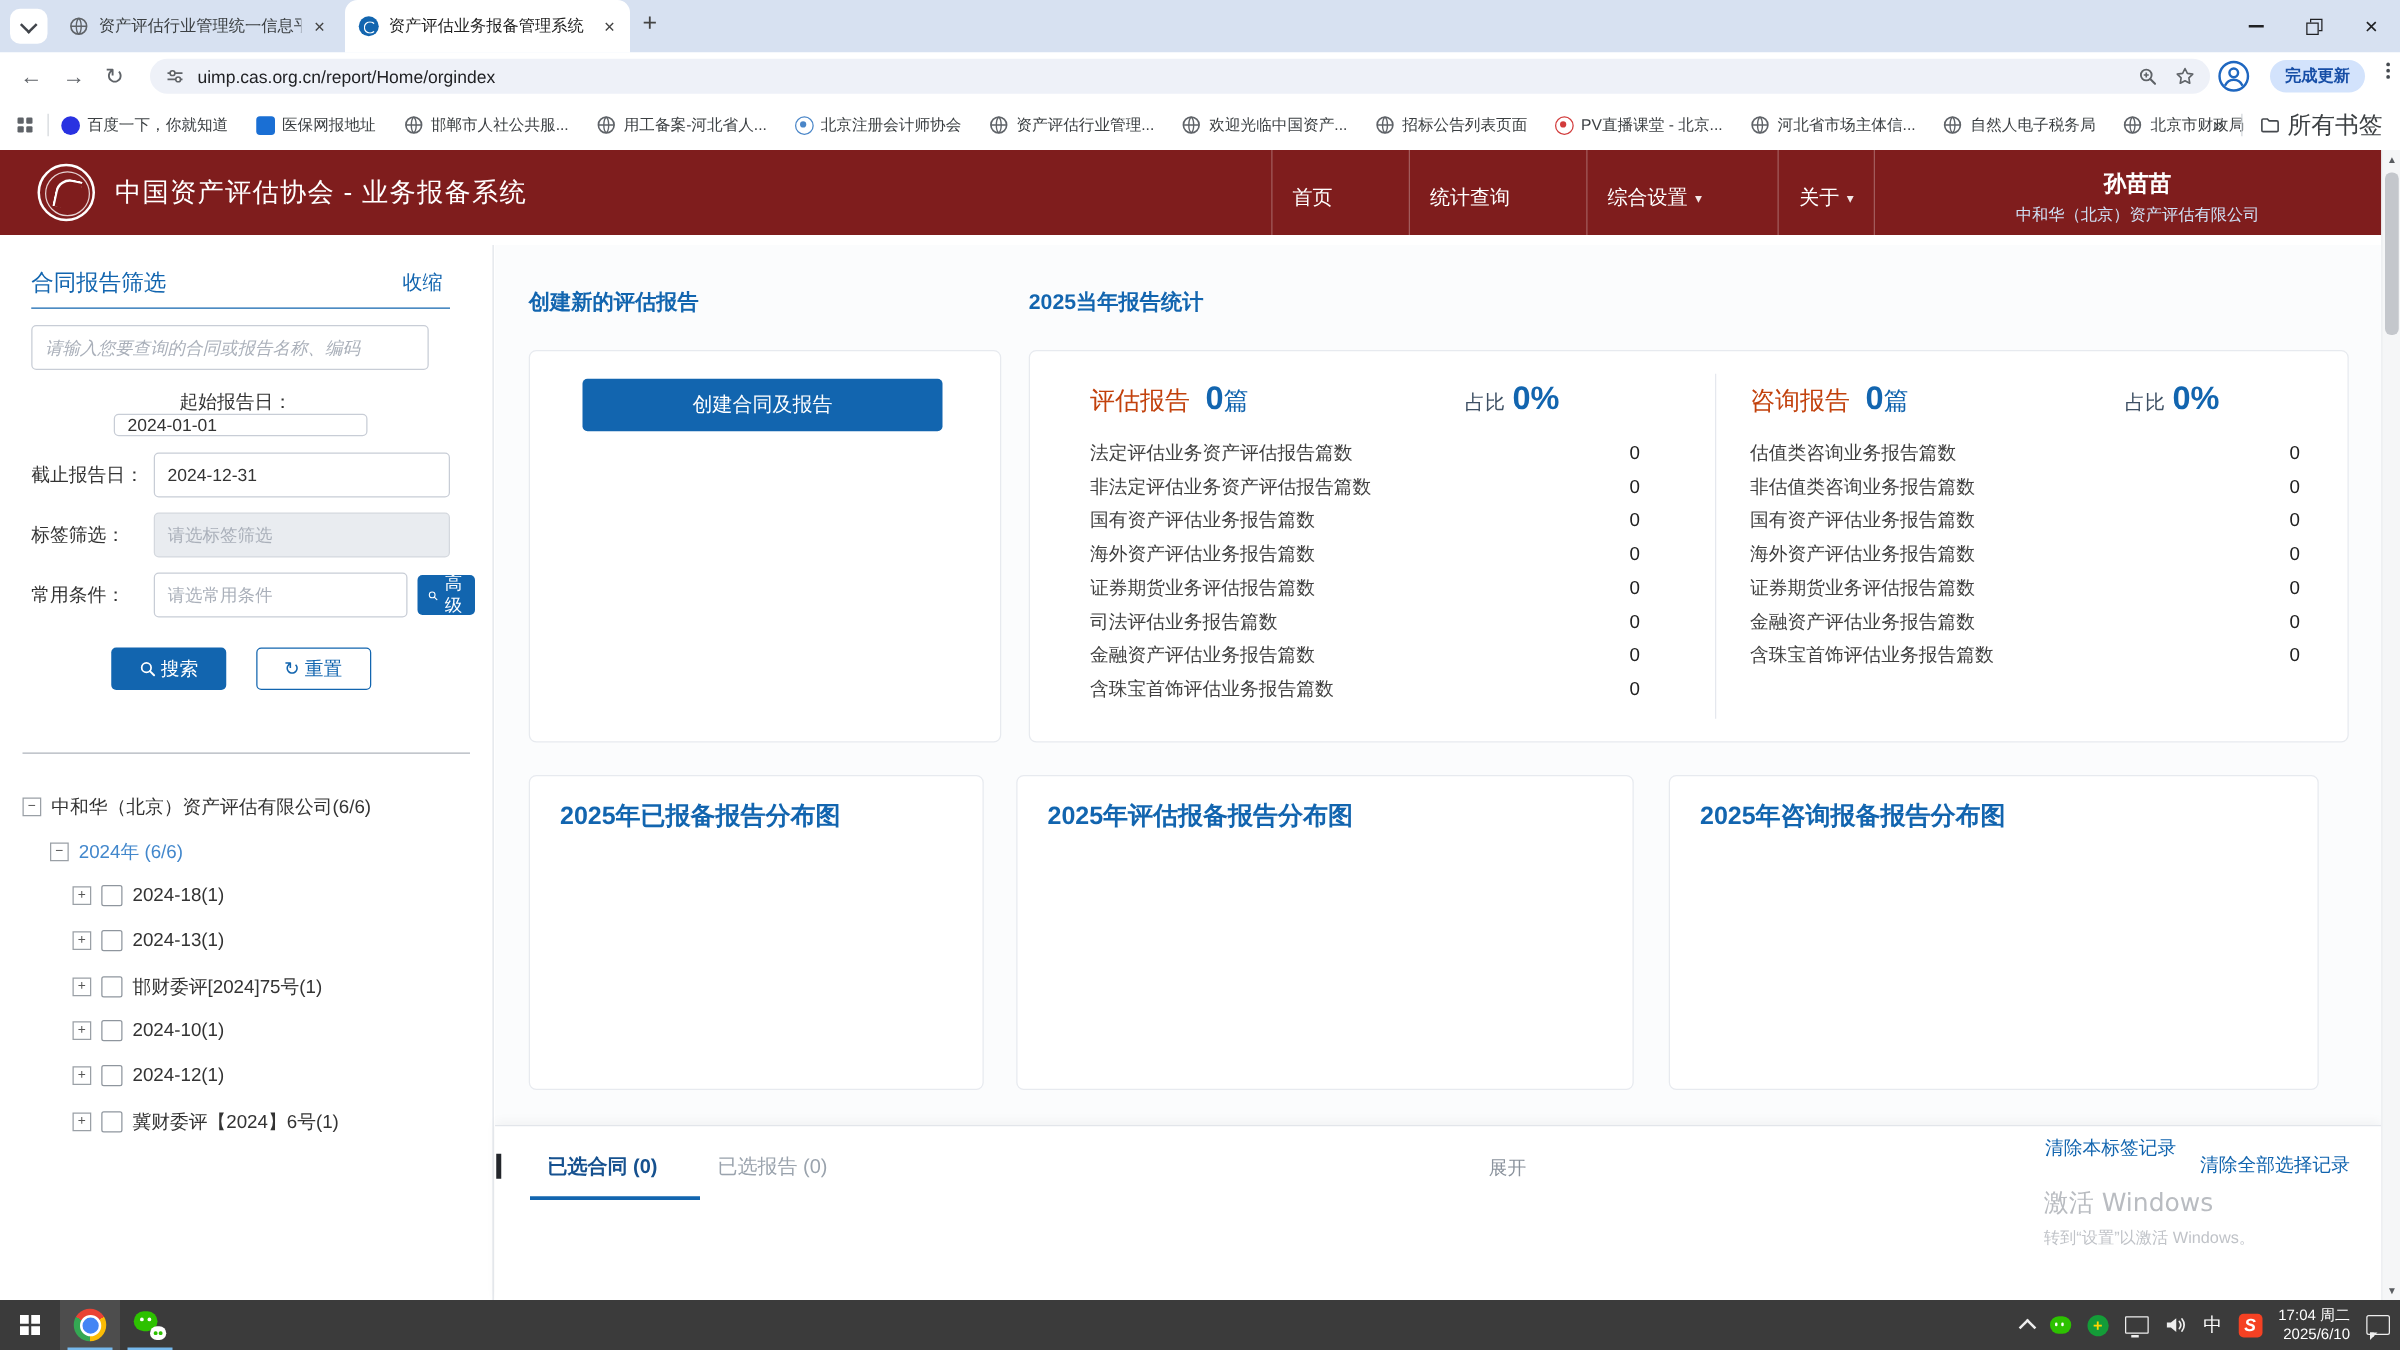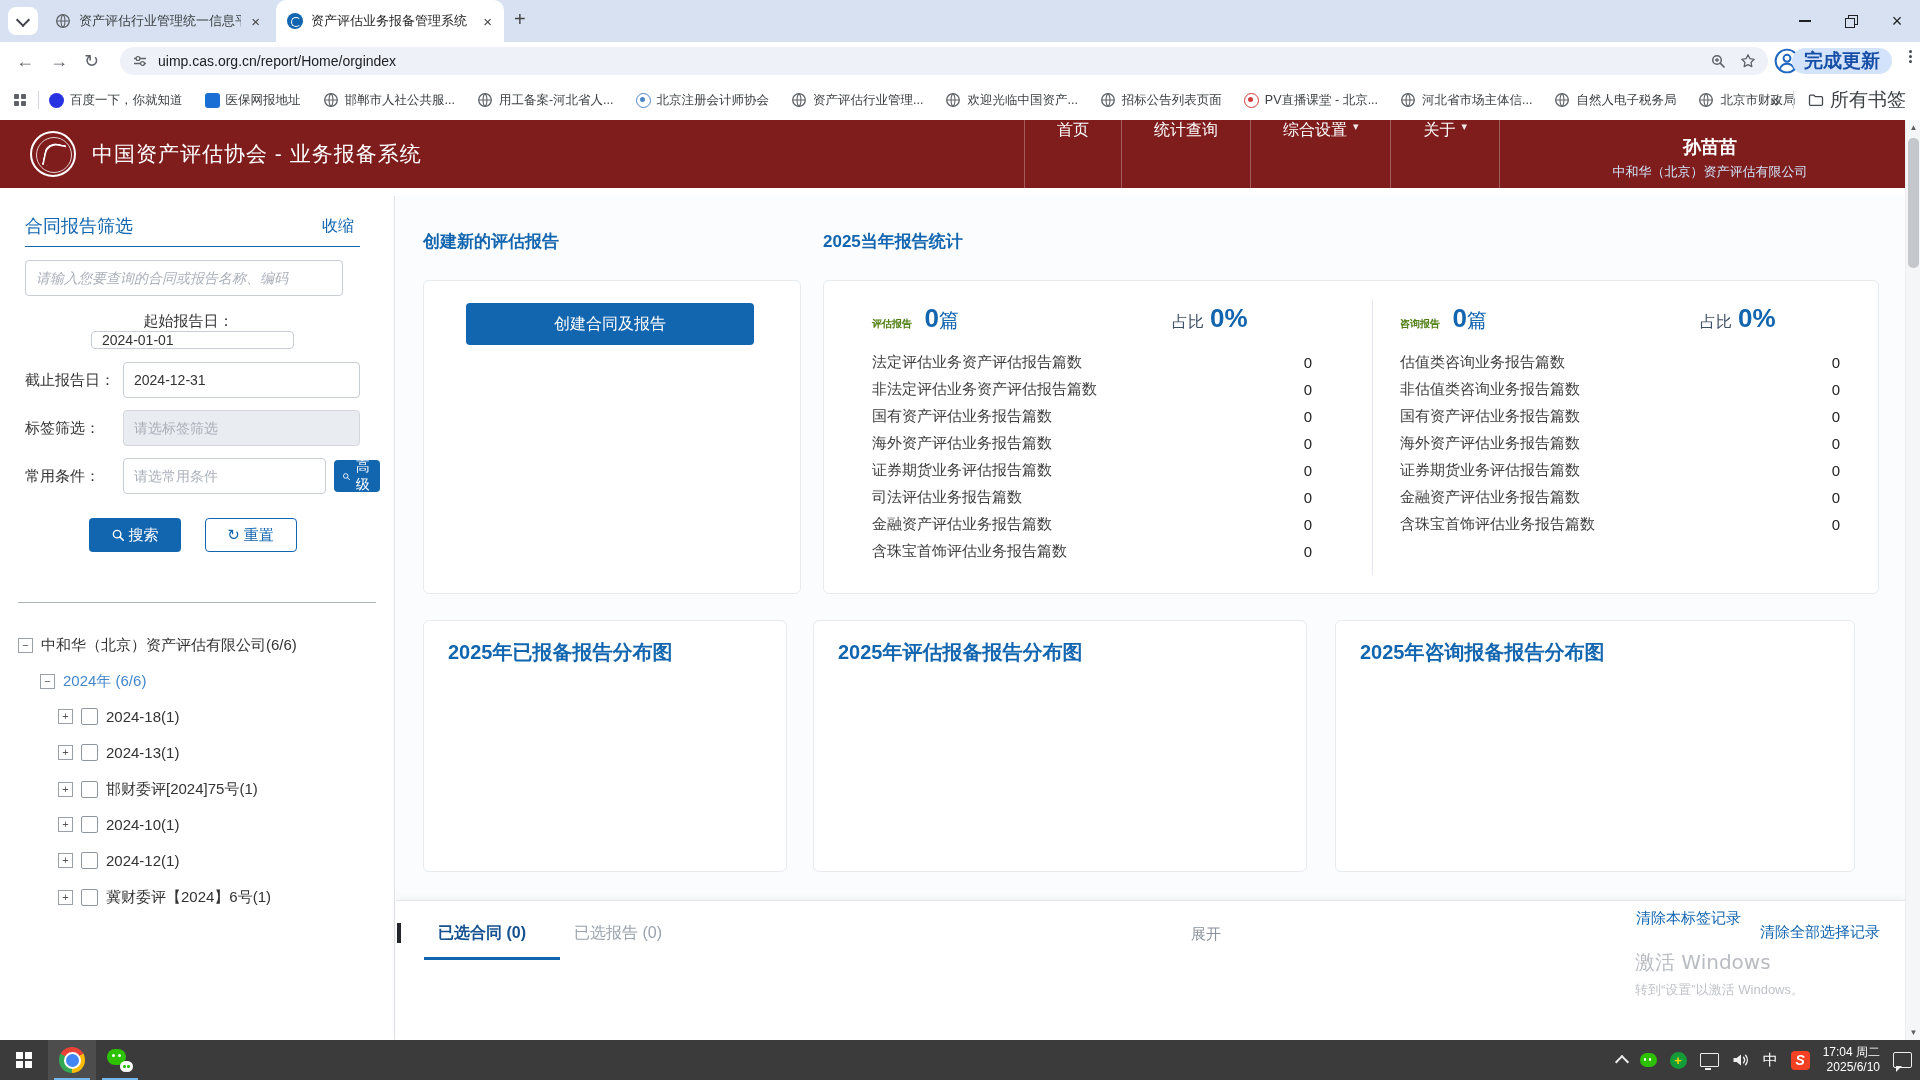--- a/index.html
+++ b/index.html
@@ -34,21 +34,21 @@
 
   
   .toolbar{position:absolute;left:0;top:42px;width:1920px;height:38px;background:#fff;display:flex;align-items:center;}
   .navbtn{font-size:18px;color:#5f6368;margin-left:16px;}
   .omnibox{position:absolute;left:120px;top:5px;width:1648px;height:28px;background:#eef1f8;border-radius:14px;
     display:flex;align-items:center;padding:0 12px;box-sizing:border-box;}
   .url{font-size:14px;color:#202124;margin-left:10px;flex:1;}
   .omni-icons{display:flex;align-items:center;gap:14px;}
   .avatar-btn{position:absolute;right:120px;top:6px;}
   .updatepill{position:absolute;right:28px;top:6px;height:26px;background:#d3e3fc;border-radius:13px;
-    display:flex;align-items:center;padding:0 12px;font-size:19px;color:#174ea6;font-weight:bold;}
+    display:flex;align-items:center;padding:0 12px;font-size:13px;color:#174ea6;font-weight:bold;}
   .kebab{position:absolute;right:8px;top:8px;color:#454a50;font-size:13px;letter-spacing:0;line-height:7px;
     display:flex;flex-direction:column;gap:2px;align-items:center;}
   .kebab i{width:3px;height:3px;background:#454a50;border-radius:50%;display:block;}
 
   
   .bookmarks{position:absolute;left:0;top:80px;width:1920px;height:40px;background:#fff;display:flex;align-items:center;}
   .apps-ic{display:grid;grid-template-columns:5px 5px;grid-template-rows:5px 5px;gap:2px;margin:0 12px 0 14px;}
   .apps-ic i{background:#5f6368;display:block;border-radius:1px;}
   .bm-div{width:1px;height:18px;background:#d4d7dc;margin-right:10px;}
   .bm{display:flex;align-items:center;gap:6px;margin-right:22px;white-space:nowrap;}
@@ -63,21 +63,21 @@
   .bm-right .sep{width:1px;height:18px;background:#d4d7dc;}
   .overflow-gl{font-size:15px;color:#3c4043;}
 
   
   .apphead{position:absolute;left:0;top:120px;width:1920px;height:68px;background:#7f1d1d;display:flex;align-items:center;}
   .logo{width:46px;height:46px;border-radius:50%;border:2px solid #fff;margin-left:30px;position:relative;box-sizing:border-box;}
   .logo:before{content:"";position:absolute;left:4px;top:4px;width:34px;height:34px;border:1px solid rgba(255,255,255,.8);border-radius:50%;}
   .logo:after{content:"";position:absolute;left:12px;top:10px;width:18px;height:22px;border:2px solid #fff;border-top-left-radius:12px;border-bottom-right-radius:12px;border-right:none;border-bottom:none;transform:rotate(12deg);}
   .apptitle{color:#fff;font-size:21px;margin-left:16px;letter-spacing:1px;}
   .nav{position:absolute;right:0;top:0;height:76px;display:flex;align-items:stretch;}
-  .nav-item{display:flex;padding:0 32px;color:#fff;font-size:16px;border-left:1px solid rgba(255,255,255,.28);gap:6px;}
+  .nav-item{display:flex;align-items:center;padding:0 16px;color:#fff;font-size:16px;border-left:1px solid rgba(255,255,255,.28);gap:6px;margin-left:45px;}
   .caret{font-size:11px;opacity:.9;}
   .userblk{display:flex;flex-direction:column;align-items:center;justify-content:center;
     border-left:1px solid rgba(255,255,255,.28);padding:0 40px;min-width:340px;}
   .uname{color:#fff;font-size:18px;font-weight:bold;}
   .uorg{color:#cfe0f5;font-size:13px;margin-top:4px;}
 
   
   .sidebar{position:absolute;left:0;top:196px;width:395px;height:844px;background:#fff;border-right:1px solid #dfe3e9;box-sizing:border-box;}
   .content{position:absolute;left:396px;top:196px;width:1509px;height:844px;background:#fbfcfd;}
 
@@ -116,21 +116,21 @@
   .card{position:absolute;background:#fff;border:1px solid #e7eaef;border-radius:6px;box-sizing:border-box;}
   .create-card{left:27px;top:84px;width:378px;height:314px;}
   .btn-create{position:absolute;left:42px;top:22px;width:288px;height:42px;background:#1265af;color:#fff;
     border:none;border-radius:4px;font-size:16px;font-family:inherit;}
   .stats-card{left:427px;top:84px;width:1056px;height:314px;}
   .stat-col{position:absolute;top:22px;}
   .col-l{left:48px;width:460px;}
   .col-r{left:576px;width:460px;}
   .stat-vline{position:absolute;left:548px;top:18px;bottom:18px;width:1px;background:#e5e8ee;}
   .stat-head{position:relative;height:46px;}
-  .stat-type{font-size:10px;color:#4d7c0f;font-weight:bold;}
+  .stat-type{font-size:20px;color:#c2410c;}
   .stat-count{color:#1265af;margin-left:8px;}
   .stat-count b{font-size:26px;font-weight:bold;}
   .stat-count i{font-style:normal;font-size:20px;}
   .stat-ratio{position:absolute;left:300px;top:0;color:#3d4f63;font-size:16px;}
   .stat-ratio b{color:#1265af;font-size:26px;margin-left:6px;}
   .srow{display:flex;justify-content:space-between;align-items:center;height:27px;padding-right:20px;}
   .srow span{font-size:15px;color:#404040;}
   .srow em{font-style:normal;font-size:15px;color:#222;}
   .chart1{left:27px;top:424px;width:364px;height:252px;}
   .chart2{left:417px;top:424px;width:494px;height:252px;}

